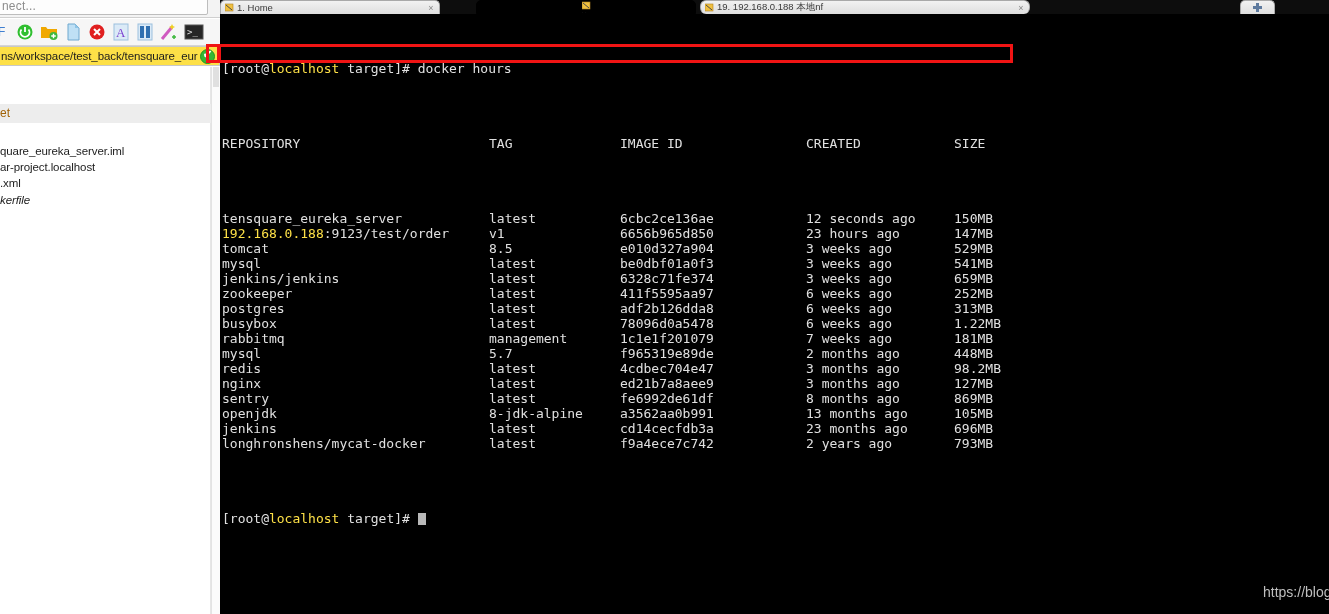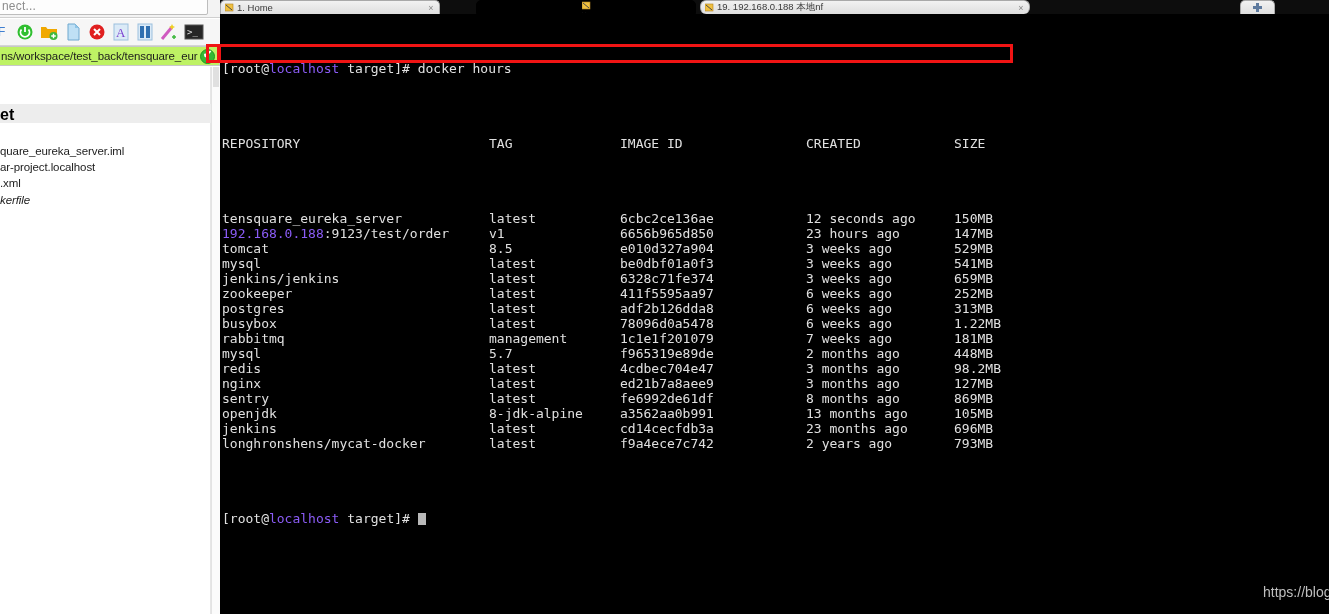--- a/index.html
+++ b/index.html
@@ -26,21 +26,21 @@
   #lp-toolbar{
     position:absolute; left:0; top:19px; width:220px; height:27px;
     background:#f6f6f6; border-bottom:1px solid #d5d5d5;
     display:flex; align-items:center; gap:6px; padding-left:0px;
   }
   .tb-ico{ width:18px; height:18px; position:relative; flex:0 0 auto; }
   .tb-ico svg{ display:block; }
 
   #lp-pathbar{
     position:absolute; left:0; top:46px; width:220px; height:20px;
-    background:#bef264; border:1px solid #c8c8c8; border-left:none;
+    background:#fde047; border:1px solid #c8c8c8; border-left:none;
     display:flex; align-items:center;
   }
   #lp-path{
     font-size:11.5px; color:#1c1c1c; white-space:nowrap; overflow:hidden;
     padding-left:1px; letter-spacing:-0.1px;
   }
   #lp-ok{
     position:absolute; right:4px; top:2px; width:15px; height:15px; border-radius:50%;
     background:#35b935; border:1px solid #1f9a1f;
   }
@@ -51,21 +51,21 @@
 
   #lp-list{
     position:absolute; left:0; top:67px; width:211px; height:547px; background:#fff;
     border-right:1px solid #e6e6e6;
   }
   .lp-hdrrow{
     position:absolute; left:0; top:37px; width:211px; height:19px;
     background:#ededed;
   }
   .lp-hdrrow span{
-    position:absolute; left:0px; top:2px; font-size:16px; color:#000000;font-weight:bold;
+    position:absolute; left:0px; top:2px; font-size:12px; color:#a16207;
   }
   .lp-file{
     position:absolute; left:0; font-size:11.5px; color:#1c1c1c;
     white-space:nowrap; letter-spacing:-0.1px;
   }
   #lp-scroll{
     position:absolute; left:211px; top:67px; width:9px; height:547px;
     background:#fbfbfb; border-left:1px solid #e3e3e3;
   }
   #lp-scroll .thumb{
@@ -116,21 +116,21 @@
 
   #console{
     position:absolute; left:0; top:14px; width:1109px; height:600px;
     background:#000;
     font-family:"DejaVu Sans Mono", monospace;
     font-size:13px; line-height:15px; color:#e0e0e0;
     padding:2px 0 0 2px;
     white-space:pre;
   }
   .c-line{ height:15px; }
-  .c-mag{ color:#8b5cf6; }
+  .c-mag{ color:#fde047; }
   .cursor{
     display:inline-block; width:8px; height:12px; background:#b9b9b9;
     vertical-align:-2px;
   }
 
   
   .col-repo{ display:inline-block; width:267px; }
   .col-tag { display:inline-block; width:131px; }
   .col-id  { display:inline-block; width:186px; }
   .col-crd { display:inline-block; width:148px; }

